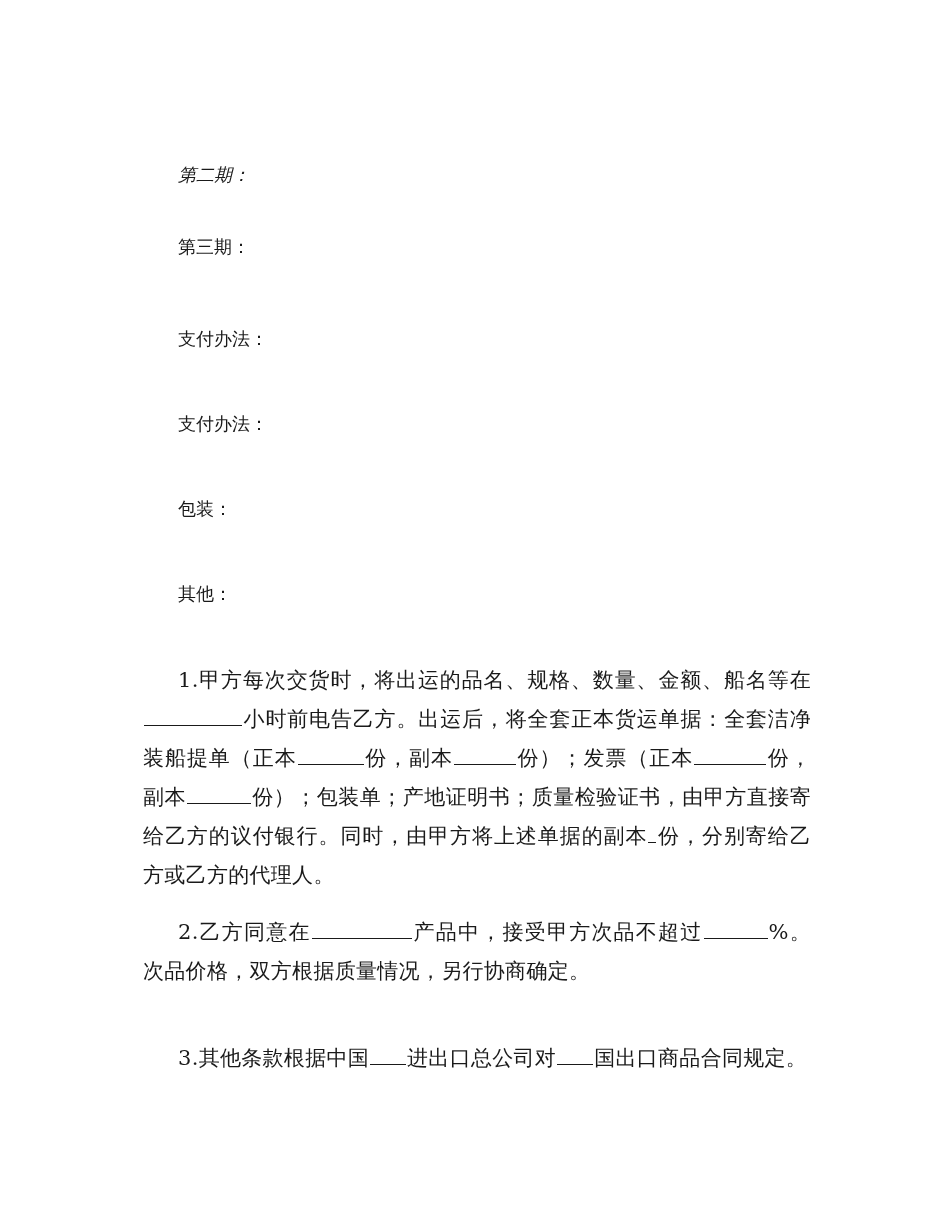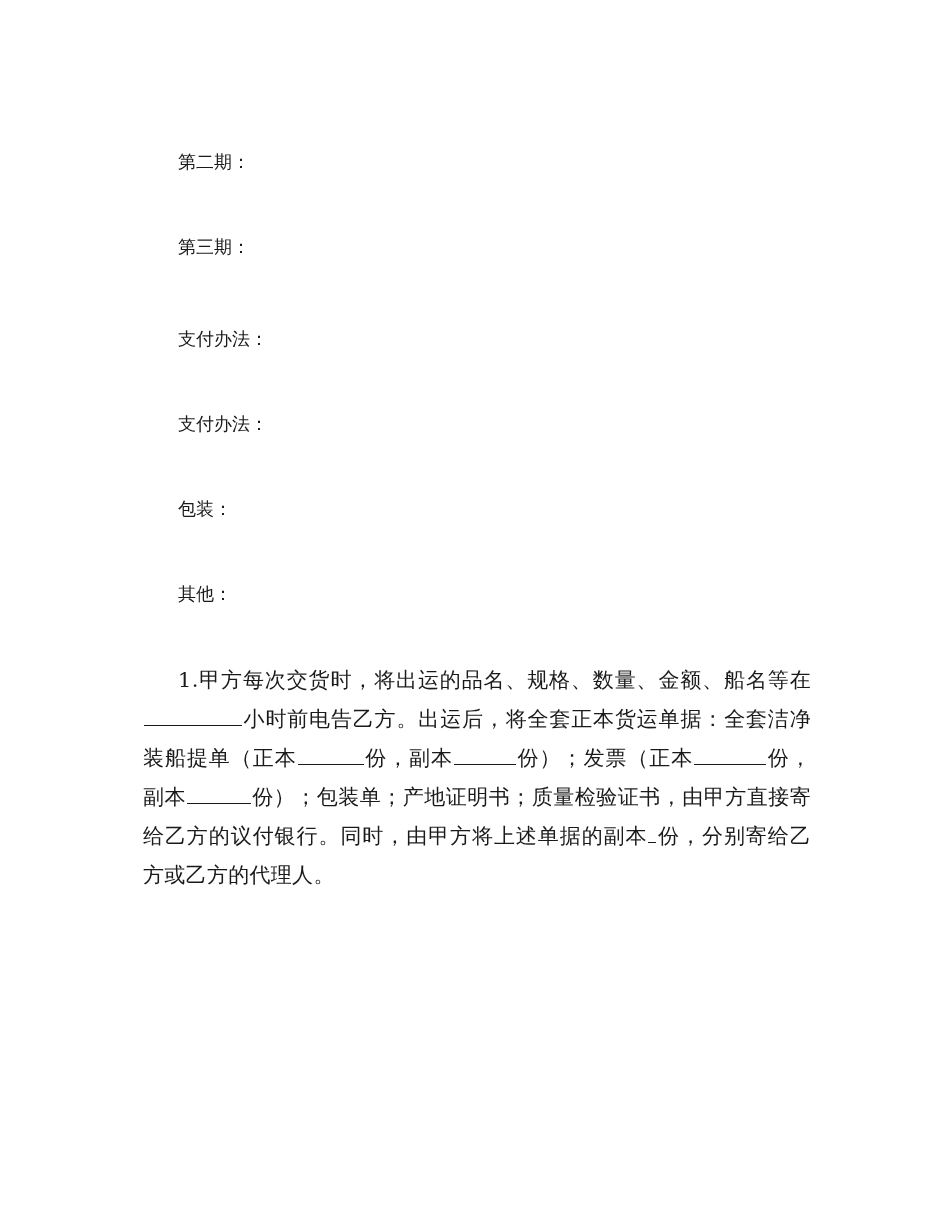--- a/index.html
+++ b/index.html
@@ -45,26 +45,32 @@
       height: 18px;
       vertical-align: baseline;
       margin: 0 1px;
     }
   </style>
 </head>
 <body>
 
 <div class="page">
 
-  <div class="field" style="top:150px;">第二期：</div>
+  <div class="field" style="top:163px;font-style:italic;">第二期：</div>
   <div class="field" style="top:235px;">第三期：</div>
   <div class="field" style="top:327px;">支付办法：</div>
   <div class="field" style="top:412px;">支付办法：</div>
   <div class="field" style="top:497px;">包装：</div>
   <div class="field" style="top:582px;text-align:center;">其他：</div>
 
   <div class="para" style="top:661px;">
     <span>1.甲方每次交货时，将出运的品名、规格、数量、金额、船名等在</span><span class="blank" style="width:98px;"></span><span>小时前电告乙方。出运后，将全套正本货运单据：全套洁净装船提单（正本</span><span class="blank" style="width:66px;"></span><span>份，副本</span><span class="blank" style="width:62px;"></span><span>份）；发票（正本</span><span class="blank" style="width:72px;"></span><span>份，副本</span><span class="blank" style="width:64px;"></span><span>份）；包装单；产地证明书；质量检验证书，由甲方直接寄给乙方的议付银行。同时，由甲方将上述单据的副本</span><span class="blank" style="width:8px;"></span><span>份，分别寄给乙方或乙方的代理人。</span>
   </div>
 
+  <div class="para" style="top:913px;">
+    <span>2.乙方同意在</span><span class="blank" style="width:100px;"></span><span>产品中，接受甲方次品不超过</span><span class="blank" style="width:64px;"></span><span>%。次品价格，双方根据质量情况，另行协商确定。</span>
+  </div>
 
+  <div class="para" style="top:1039px;">
+    <span>3.其他条款根据中国</span><span class="blank" style="width:36px;"></span><span>进出口总公司对</span><span class="blank" style="width:36px;"></span><span>国出口商品合同规定。</span>
+  </div>
 
 </div>
 
 </body></html>

